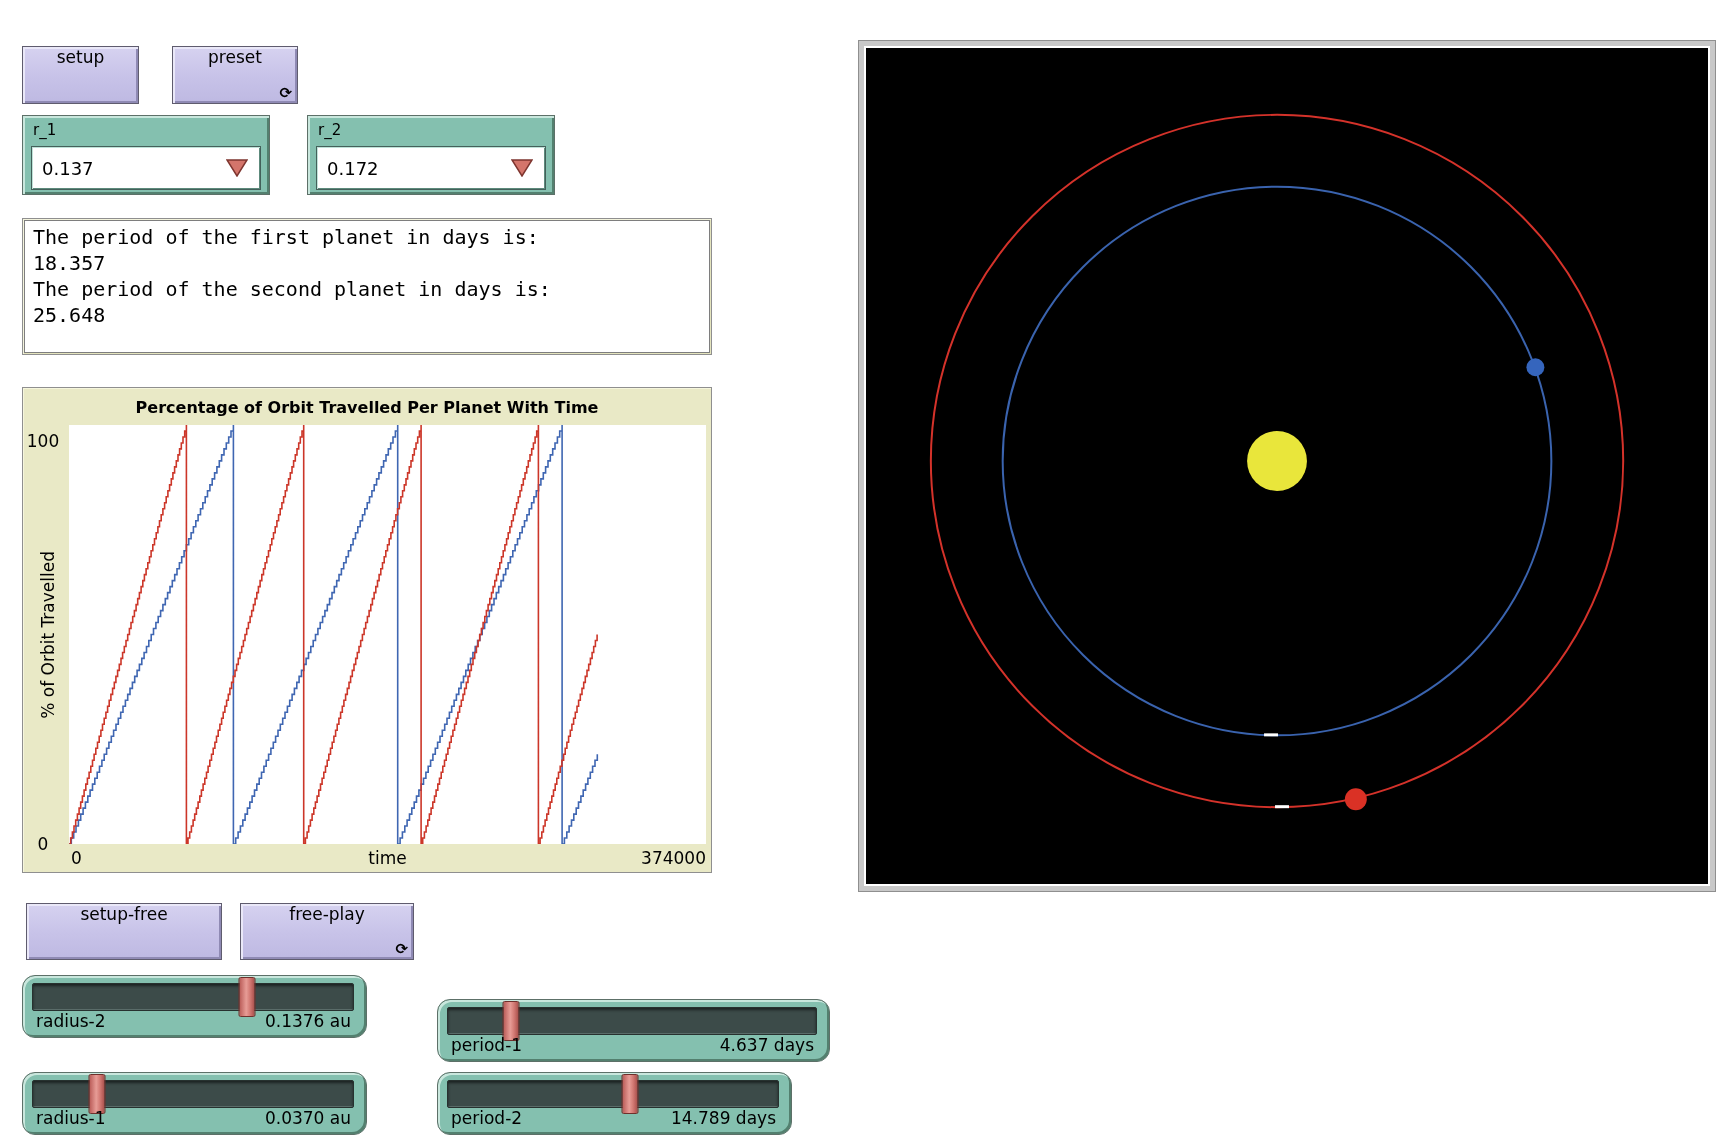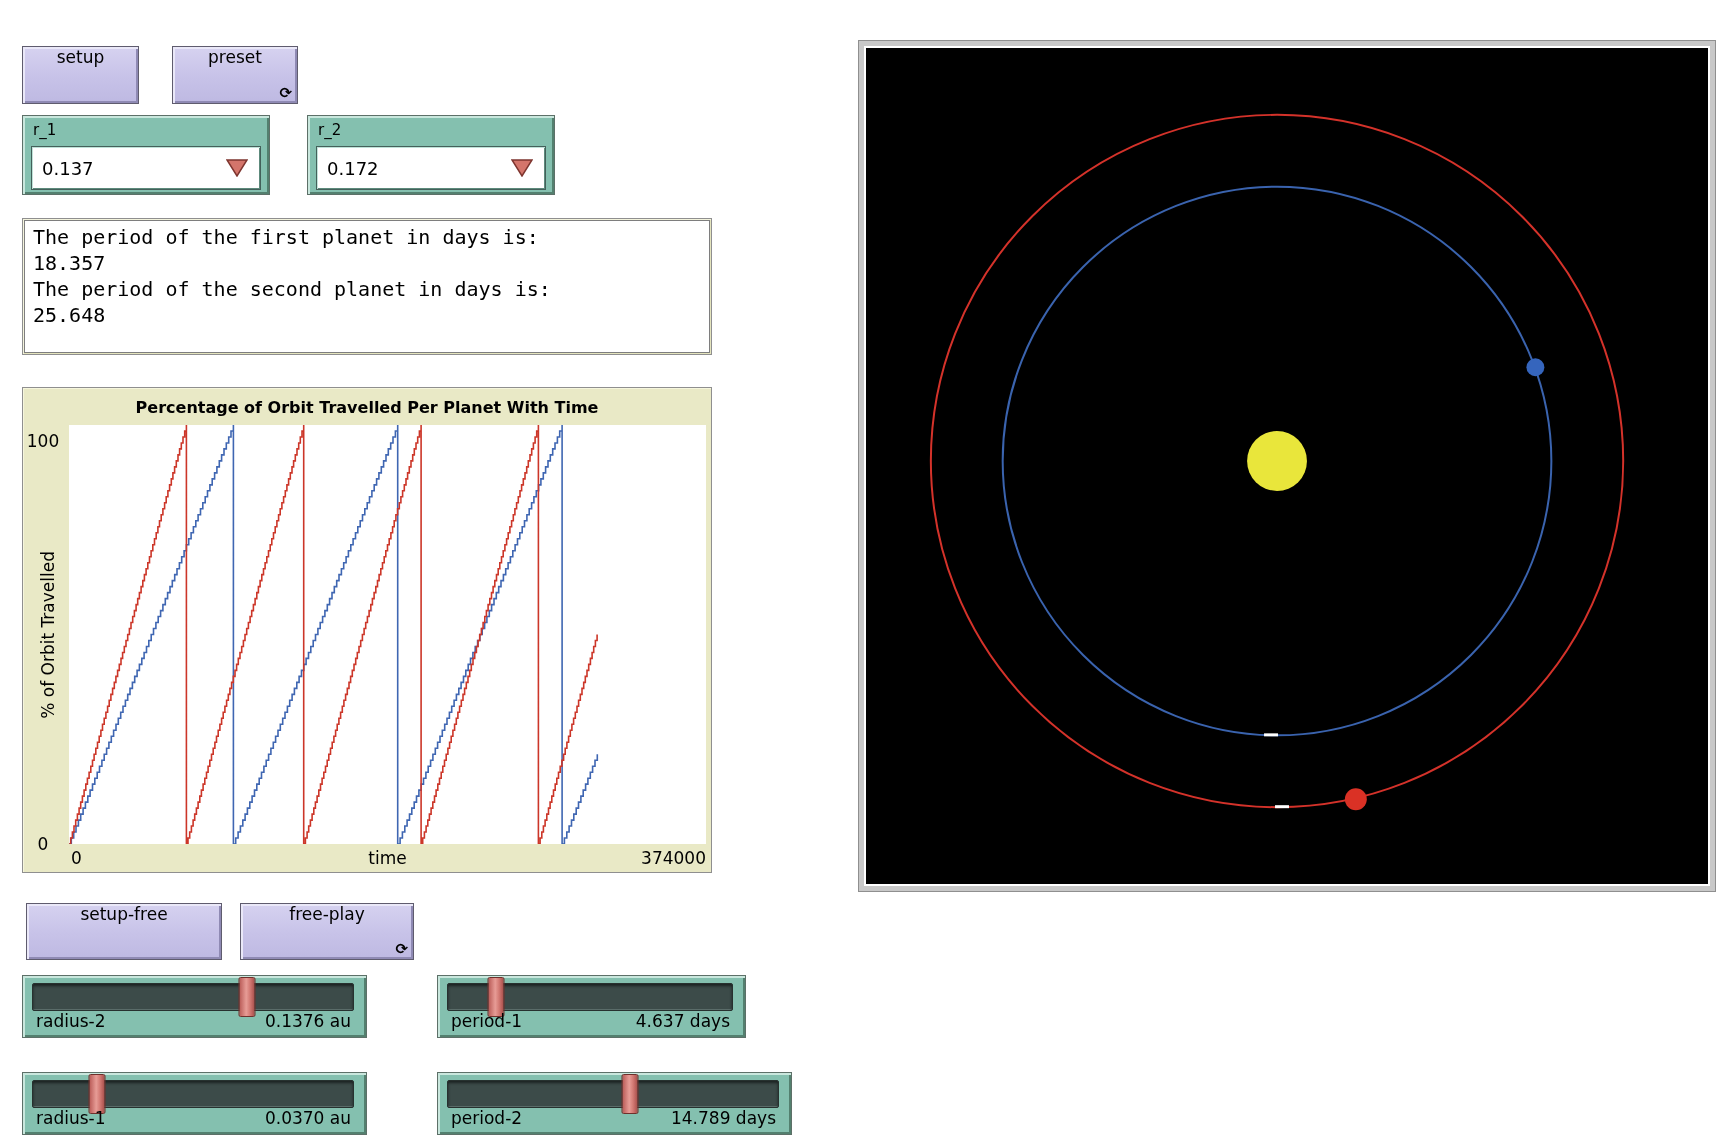--- a/index.html
+++ b/index.html
@@ -33,21 +33,21 @@
     position:absolute;left:8px;right:8px;top:30px;height:42px;
     background:#ffffff;
     border:1px solid #44605a;
     box-shadow:inset 1px 1px 0 #bfe2d8, inset -1px -1px 0 #5d8a7c;
     display:flex;align-items:center;cursor:pointer;
   }
   .chooser-value{margin-left:10px;font-size:18px;}
   .chooser-arrow{position:absolute;right:12px;top:12px;}
 
   
-  .nl-slider{height:63px;}
+  .nl-slider{height:63px;border-radius:13px;}
   .groove{
     position:absolute;left:9px;right:12px;top:7px;height:26px;
     background:#3c4b49;border-radius:2px;
     border:1px solid #27312f;
     box-shadow:inset 0 2px 3px rgba(0,0,0,.55), inset 0 -1px 0 #5c6f6c;
   }
   .handle{
     position:absolute;top:-7px;width:15px;height:38px;
     transform:translateX(-50%);
     background:linear-gradient(90deg,#b95b57 0%,#e79c96 45%,#d37a74 70%,#a84f4b 100%);
@@ -171,21 +171,21 @@
 </div>
 
 <div class="abs teal nl-slider" style="left:22px;top:975px;width:345px">
   <div class="groove">
     <div class="handle" style="left: 67%;"></div>
   </div>
   <div class="s-label">radius-2</div>
   <div class="s-value">0.1376 au</div>
 </div>
 
-<div class="abs teal nl-slider" style="left:437px;top:975px;width:309px">
+<div class="abs teal nl-slider" style="left:437px;top:999px;width:393px">
   <div class="groove">
     <div class="handle" style="left: 17%;"></div>
   </div>
   <div class="s-label">period-1</div>
   <div class="s-value">4.637 days</div>
 </div>
 
 <div class="abs teal nl-slider" style="left:22px;top:1072px;width:345px">
   <div class="groove">
     <div class="handle" style="left: 20%;"></div>

